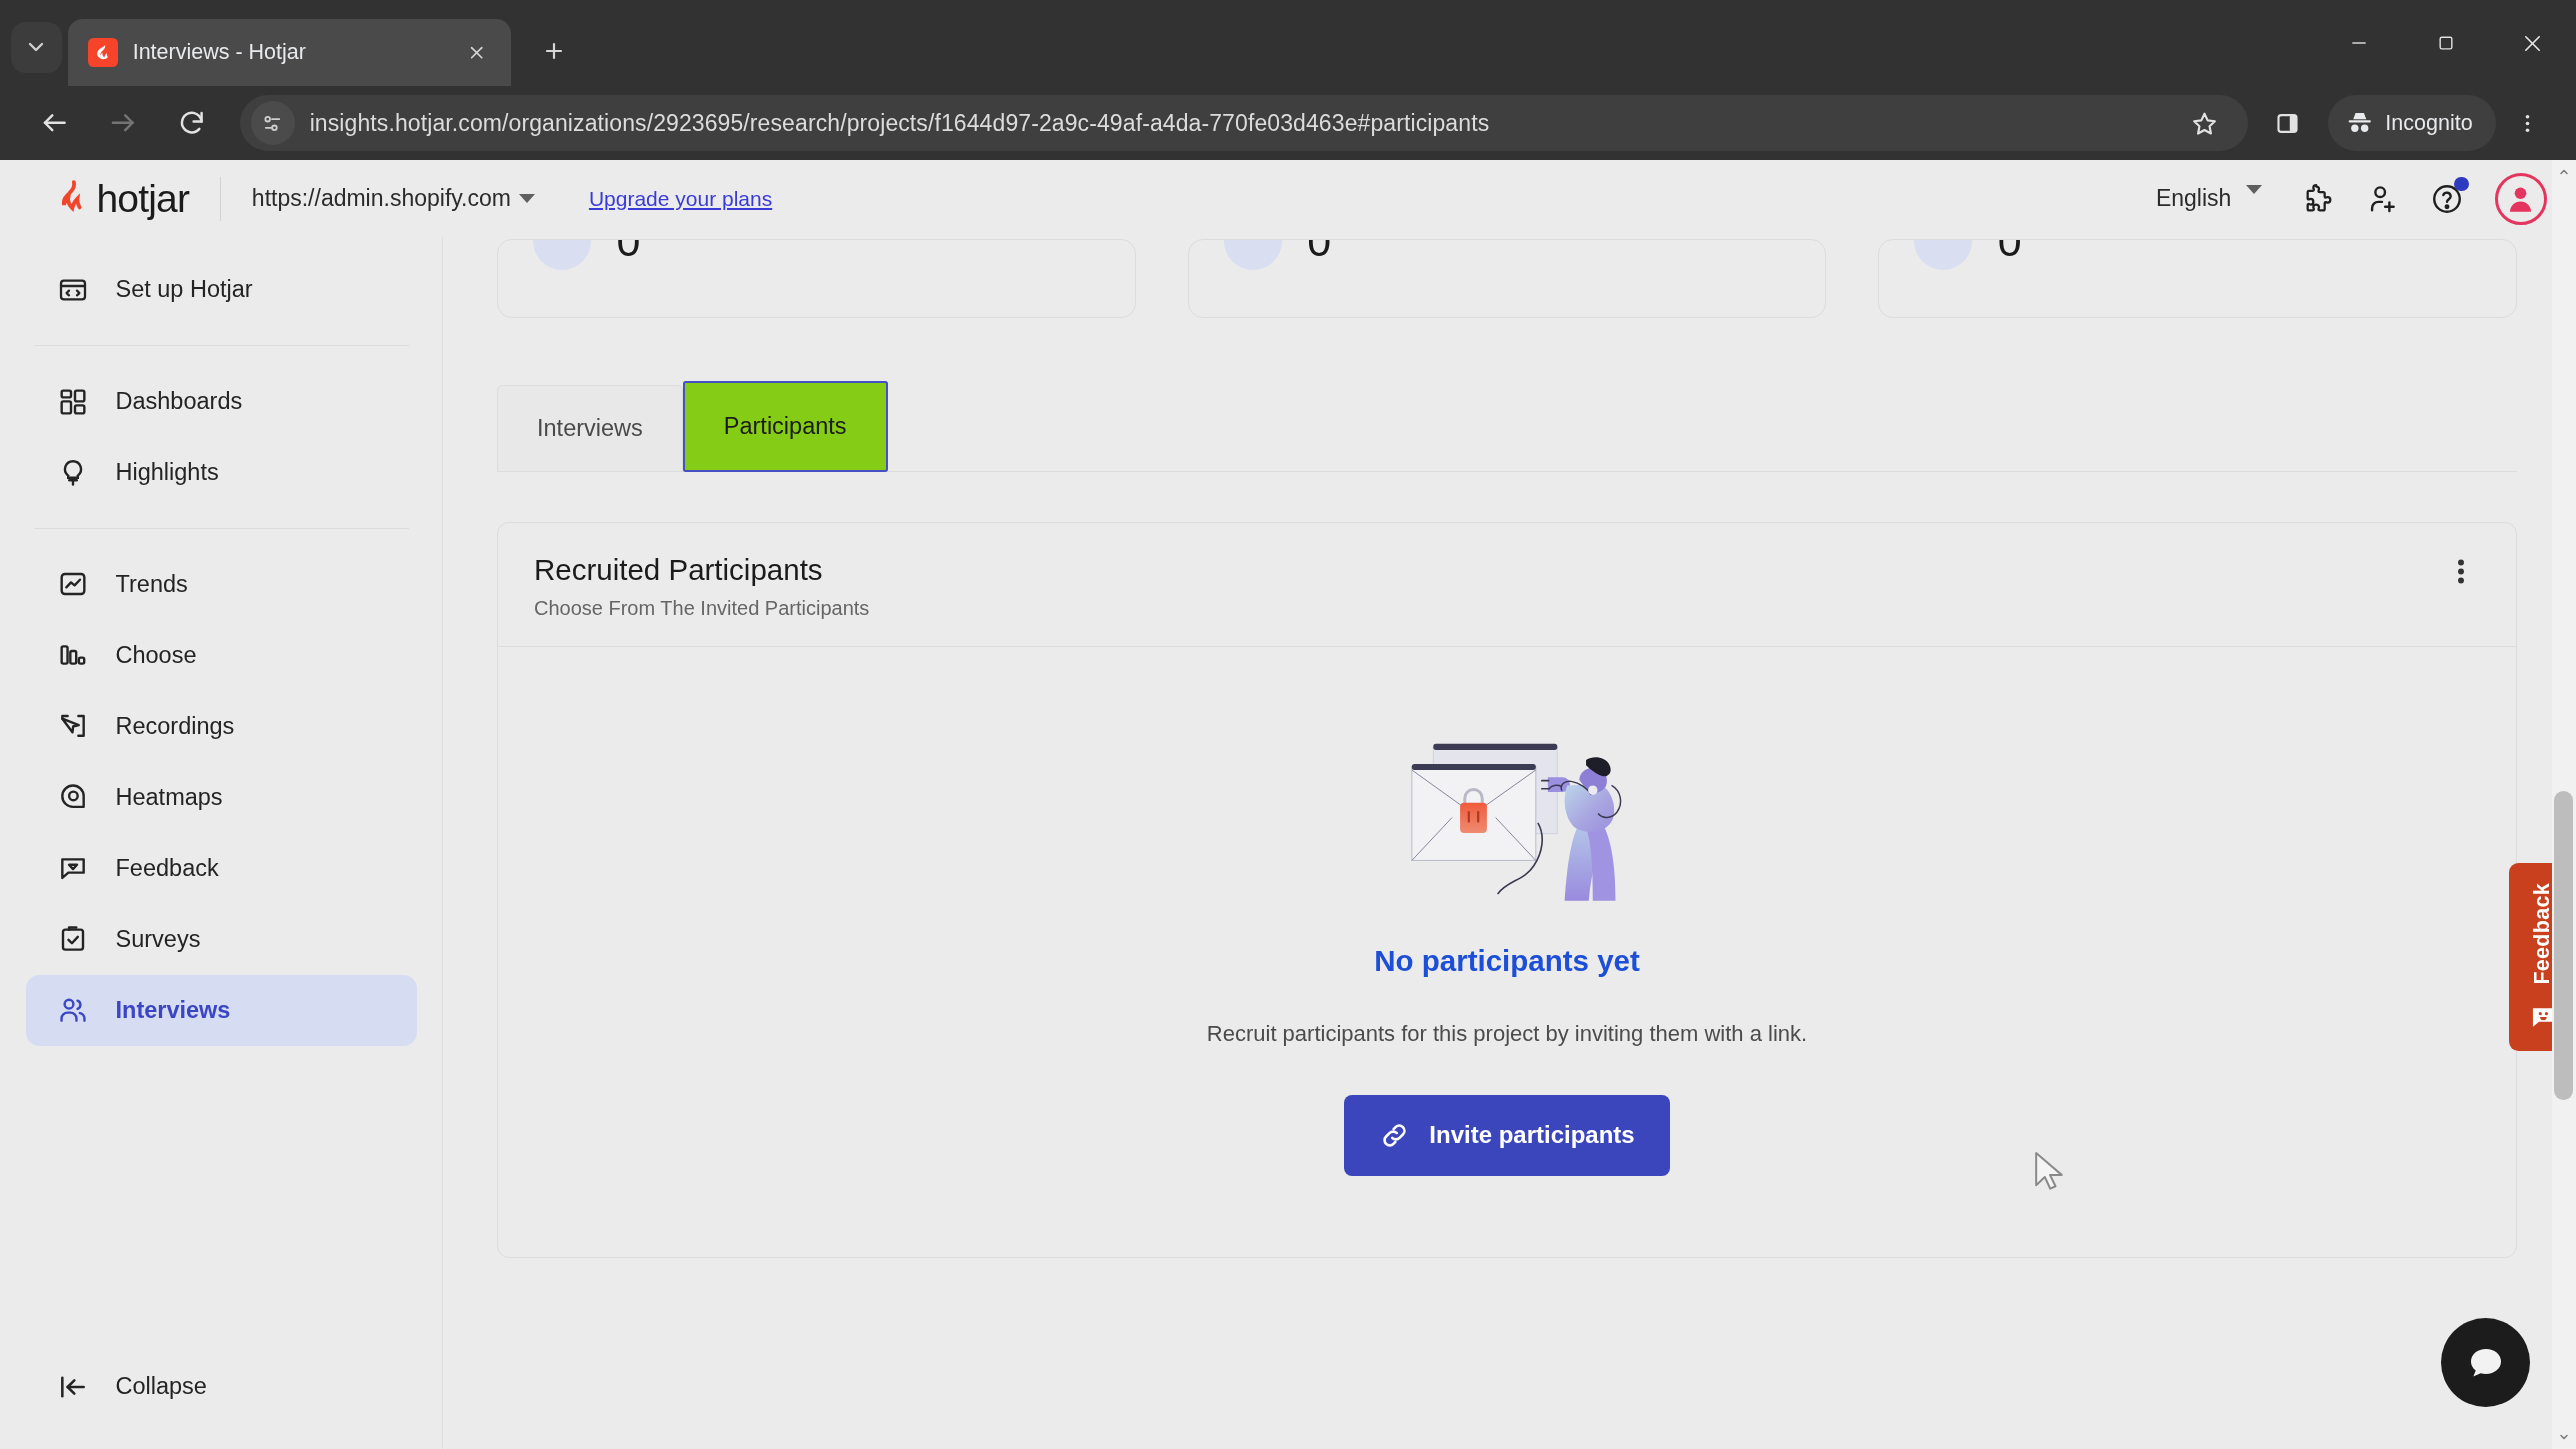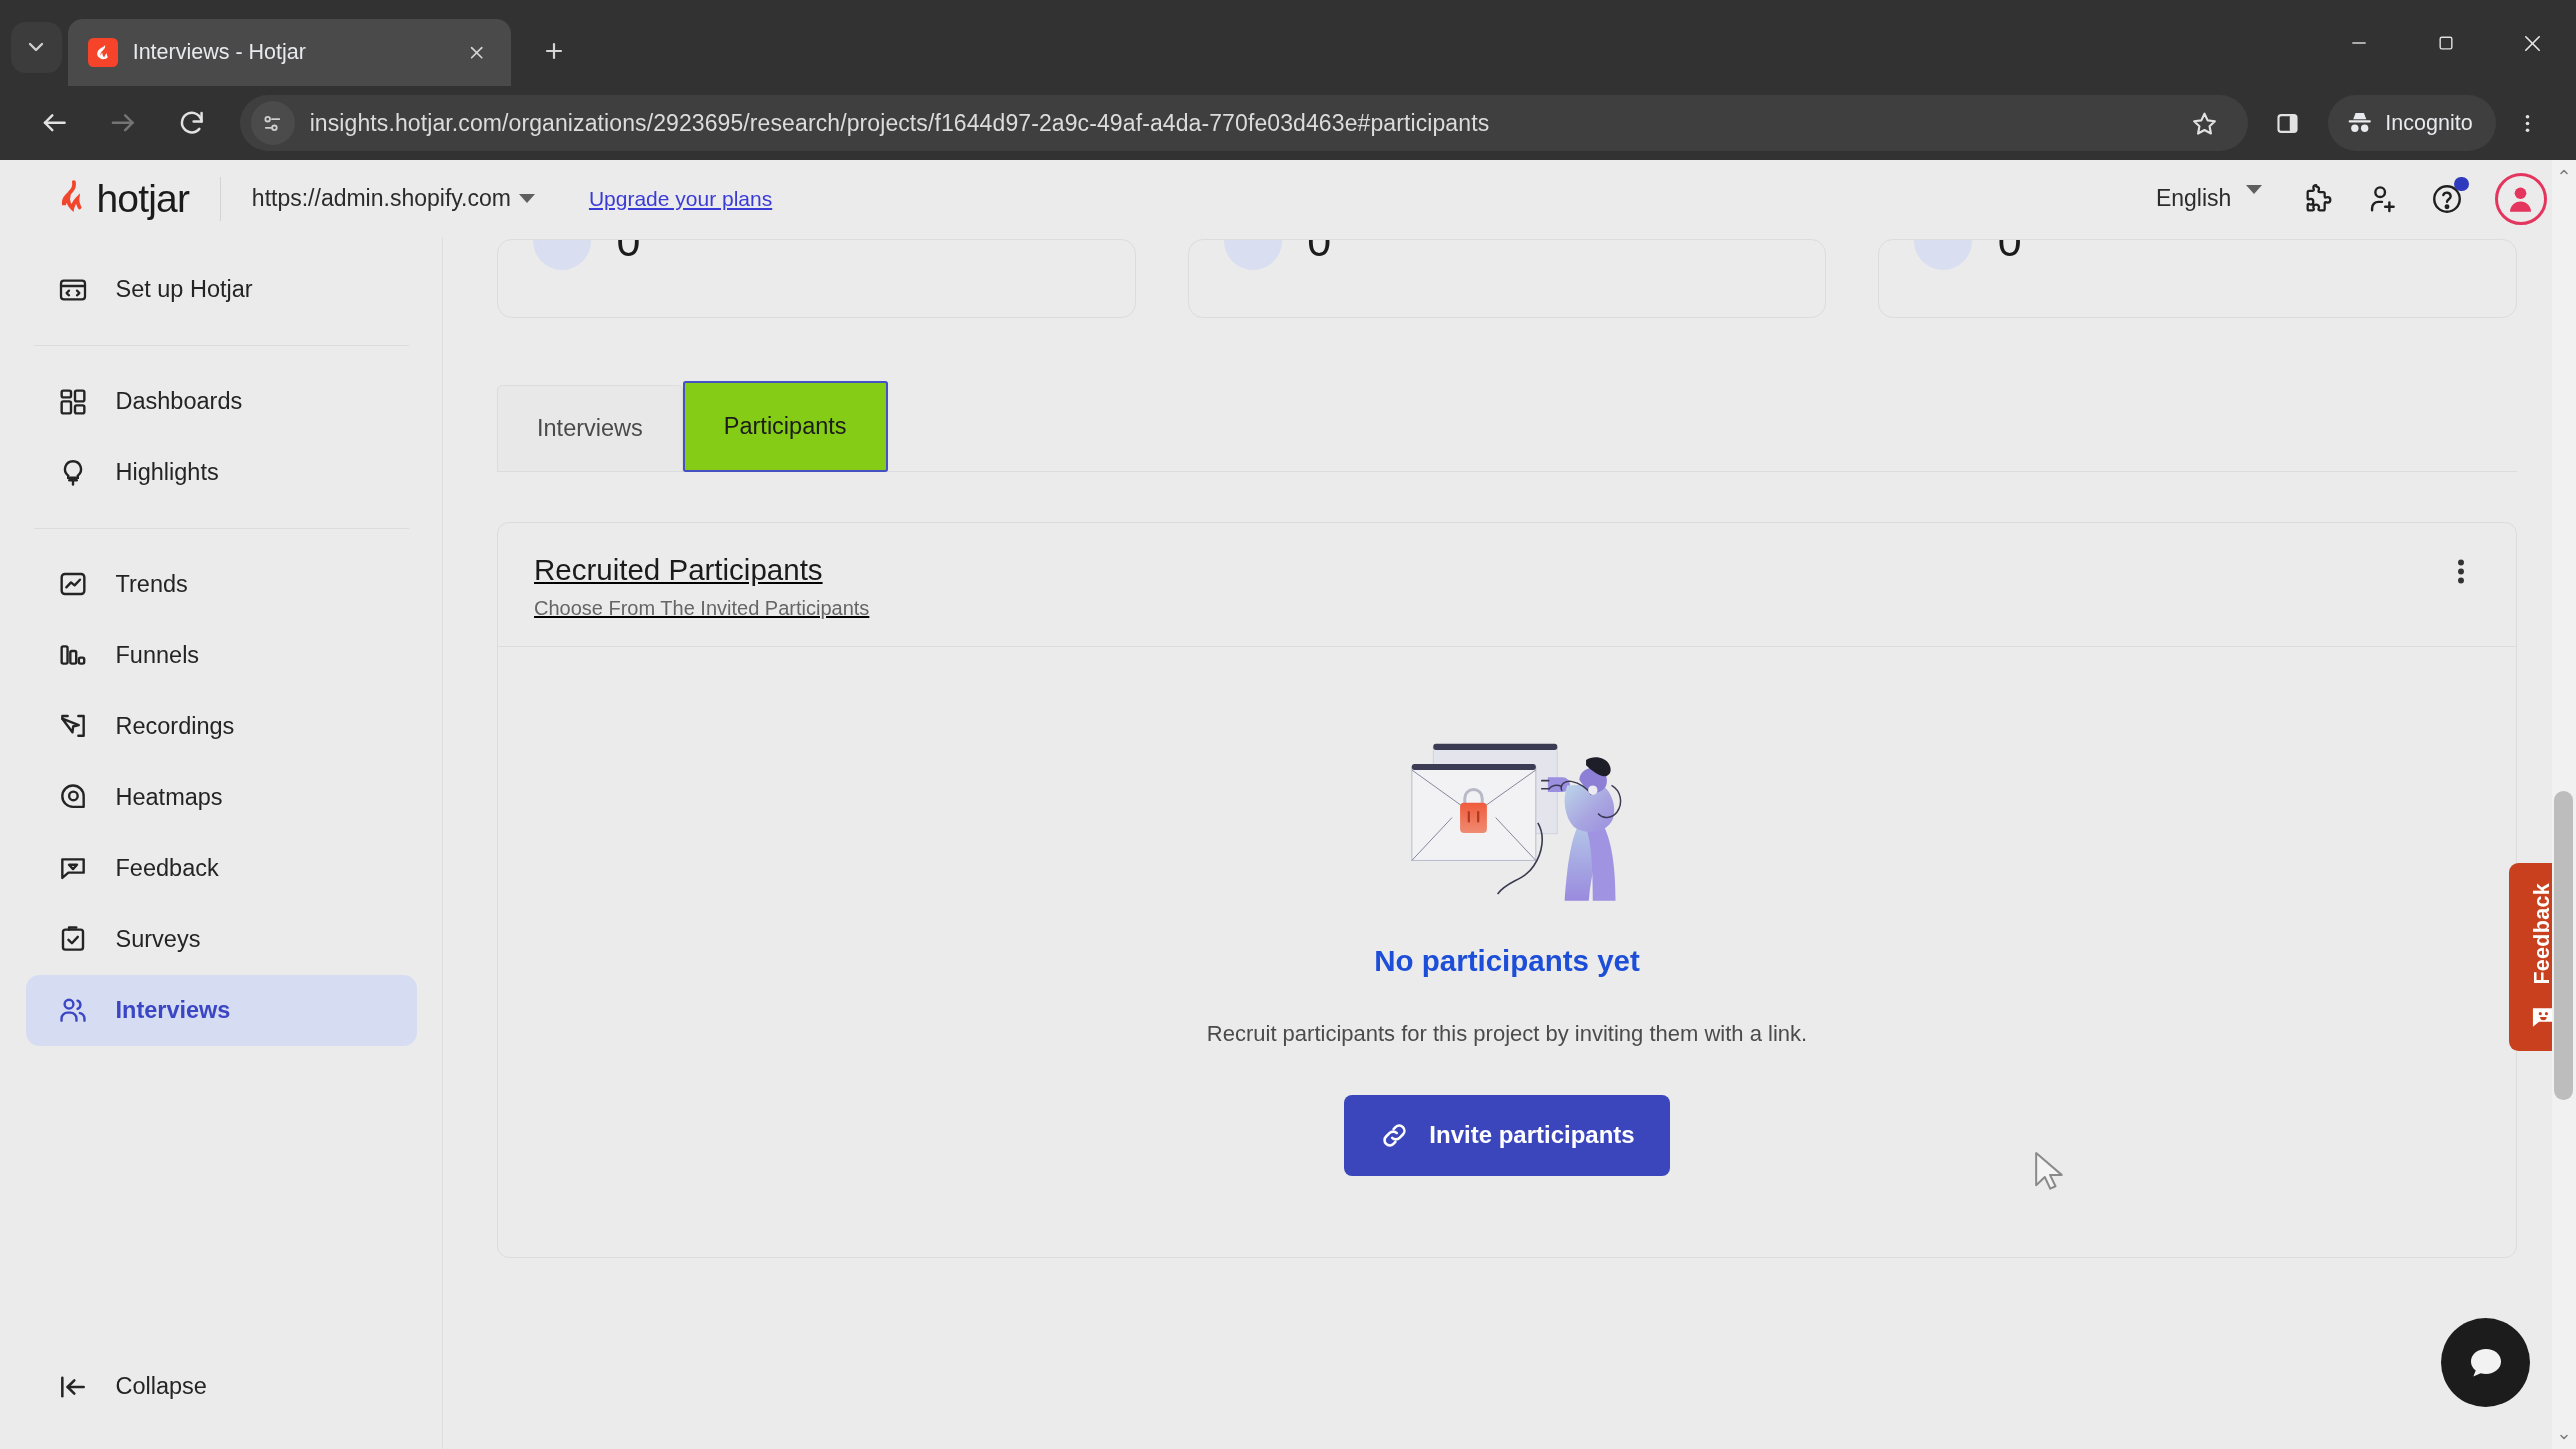--- a/index.html
+++ b/index.html
@@ -122,21 +122,21 @@
     background:#e8e8e8; border:0.7px solid #dcdcdc; border-bottom:none; border-radius: 5.4px 5.4px 0 0; color:#4a4a4a;
   }
   .tabbtn.selected {
     background:#84cc16; color:#1b1b1b; border: 2.7px solid #4550c4; border-radius: 2.7px; height: 91px;
     position:relative; z-index:2; margin-bottom:-0.7px;
   }
 
   .card {
     margin-top: 50px; background:#ebebeb; border:0.7px solid #dcdcdc; border-radius: 12px; overflow:hidden;
   }
-  .card-head { padding: 29.5px 36px 25.5px 36px; display:flex; align-items:flex-start; border-bottom:0.7px solid #dcdcdc;text-decoration:underline;}
+  .card-head { padding: 29.5px 36px 25.5px 36px; display:flex; align-items:flex-start; border-bottom:0.7px solid #dcdcdc;}
   .card-title { font-size: 29.5px; color:#1b1b1b; margin-bottom: 10.7px; }
   .card-sub { font-size: 20px; color:#666; }
   .card-menu { margin-left:auto; width: 38px; height: 38px; display:flex; align-items:center; justify-content:center; cursor:pointer;}
   .card-menu svg { width: 8px; height: 31px; }
 
   .empty { padding: 58px 0 81px 0; display:flex; flex-direction:column; align-items:center; }
   .empty-illu { width: 282px; height: 201px; }
   .empty-title { margin-top: 38px; font-size: 29.5px; font-weight:bold; color:#1d4ed8; }
   .empty-desc { margin-top: 43px; font-size: 22px; color:#4b4b4b; }
   .invite-btn {
@@ -396,21 +396,21 @@
         </div>
 
         <div class="nav-item">
           <span class="ico">
             <svg viewBox="0 0 24 24" fill="none" stroke="currentColor" stroke-width="1.8">
                 <rect x="3.5" y="5.5" width="4.4" height="13" rx="1.2"></rect>
                 <rect x="10" y="9" width="4.4" height="9.5" rx="1.2"></rect>
                 <rect x="16.4" y="14" width="4" height="4.5" rx="1.2"></rect>
               </svg>
           </span>
-          <span class="lbl">Funnels</span>
+          <span class="lbl">Choose</span>
         </div>
 
         <div class="nav-item">
           <span class="ico">
             <svg viewBox="0 0 24 24" fill="none" stroke="currentColor" stroke-width="1.8" stroke-linecap="round" stroke-linejoin="round">
                 <path d="M4 6.5V4.5h4M20 4.5h-4M20 4.5v14.8h-4"></path>
                 <path d="M4 6.5l7.6 10.2.5-4.3 4.2-1z"></path>
               </svg>
           </span>
           <span class="lbl">Recordings</span>

